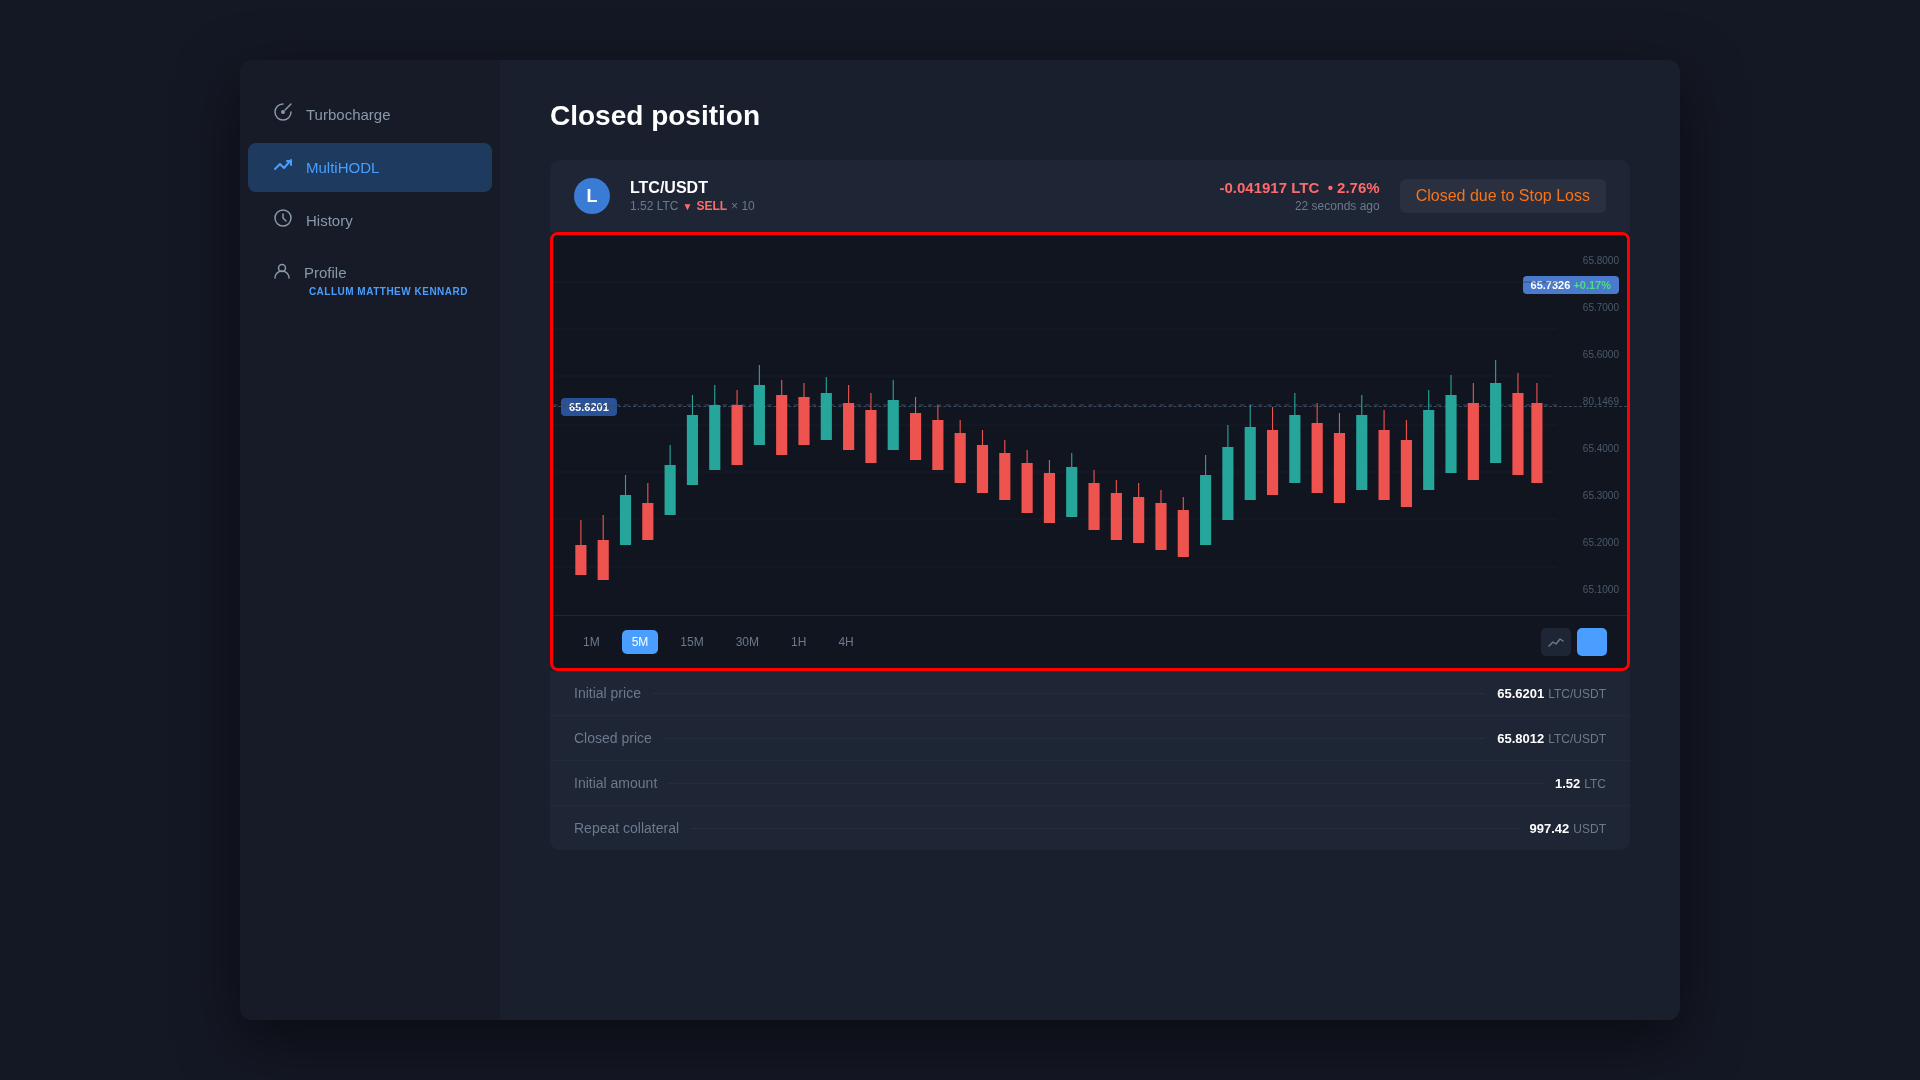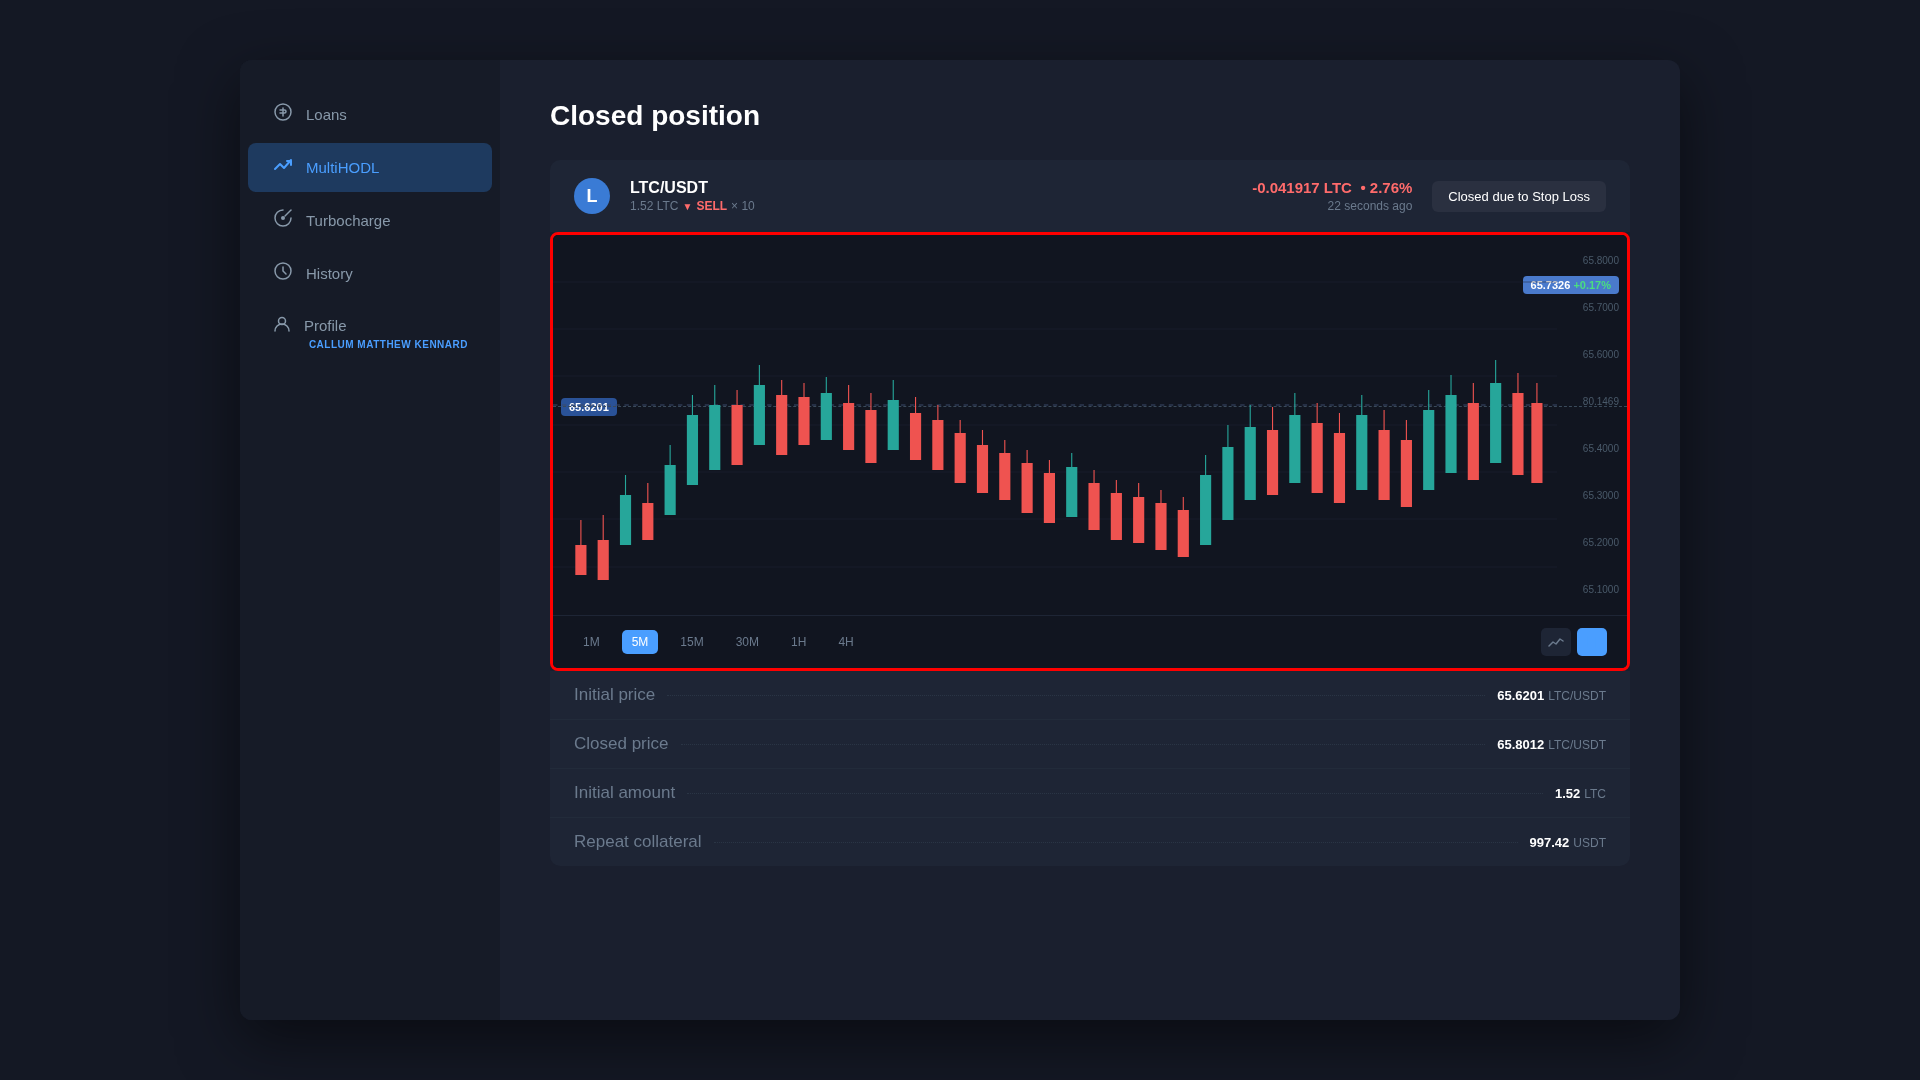--- a/index.html
+++ b/index.html
@@ -175,24 +175,24 @@
     }
 
     .time-ago {
       font-size: 12px;
       color: #6b7a8d;
       margin-top: 2px;
     }
 
     .status-badge {
       background: #2a3040;
-      color: #ffffff;
+      color: #f97316;
       border-radius: 6px;
       padding: 8px 16px;
-      font-size: 13px;
+      font-size: 16px;
       font-weight: 500;
       white-space: nowrap;
     }
 
     
     .chart-container {
       border: 3px solid #ff0000;
       border-radius: 8px;
       overflow: hidden;
       background: #111520;
@@ -344,21 +344,21 @@
       justify-content: space-between;
       padding: 14px 24px;
       border-bottom: 1px solid #222b3a;
     }
 
     .stat-row:last-child {
       border-bottom: none;
     }
 
     .stat-label {
-      font-size: 17px;
+      font-size: 14px;
       color: #6b7a8d;
     }
 
     .stat-value {
       font-size: 13px;
       color: #ffffff;
       font-weight: 600;
     }
 
     .stat-unit {
@@ -382,49 +382,40 @@
     .wick-bullish { stroke: #26a69a; stroke-width: 1; }
     .wick-bearish { stroke: #ef5350; stroke-width: 1; }
   </style>
 </head>
 <body>
 
 <div class="outer-frame">
   <div class="app-window">
 
     <div class="sidebar">
-      <div class="sidebar-item">
-        <span class="icon">
-          <svg width="20" height="20" viewBox="0 0 20 20" fill="none">
-            <circle cx="10" cy="10" r="8" stroke="#8899aa" stroke-width="1.5"></circle>
-            <path d="M10 6v8M7 8h4.5a1.5 1.5 0 0 1 0 3H7" stroke="#8899aa" stroke-width="1.5" stroke-linecap="round"></path>
-          </svg>
-        </span>
-        <span>Loans</span>
-      </div>
-
-      <div class="sidebar-item active">
-        <span class="icon">
-          <svg width="20" height="20" viewBox="0 0 20 20" fill="none">
-            <path d="M2 14l5-5 4 4 7-8" stroke="#4a9eff" stroke-width="2" stroke-linecap="round" stroke-linejoin="round"></path>
-            <path d="M14 6h4v4" stroke="#4a9eff" stroke-width="2" stroke-linecap="round" stroke-linejoin="round"></path>
-          </svg>
-        </span>
-        <span>MultiHODL</span>
-      </div>
 
       <div class="sidebar-item">
         <span class="icon">
           <svg width="20" height="20" viewBox="0 0 20 20" fill="none">
             <path d="M10 2a8 8 0 1 0 8 8" stroke="#8899aa" stroke-width="1.5" stroke-linecap="round"></path>
             <path d="M18 2l-6 6" stroke="#8899aa" stroke-width="1.5" stroke-linecap="round"></path>
             <circle cx="10" cy="10" r="2" fill="#8899aa"></circle>
           </svg>
         </span>
         <span>Turbocharge</span>
+      </div>
+
+      <div class="sidebar-item active">
+        <span class="icon">
+          <svg width="20" height="20" viewBox="0 0 20 20" fill="none">
+            <path d="M2 14l5-5 4 4 7-8" stroke="#4a9eff" stroke-width="2" stroke-linecap="round" stroke-linejoin="round"></path>
+            <path d="M14 6h4v4" stroke="#4a9eff" stroke-width="2" stroke-linecap="round" stroke-linejoin="round"></path>
+          </svg>
+        </span>
+        <span>MultiHODL</span>
       </div>
 
       <div class="sidebar-item">
         <span class="icon">
           <svg width="20" height="20" viewBox="0 0 20 20" fill="none">
             <circle cx="10" cy="10" r="8" stroke="#8899aa" stroke-width="1.5"></circle>
             <path d="M10 6v4l3 3" stroke="#8899aa" stroke-width="1.5" stroke-linecap="round"></path>
           </svg>
         </span>
         <span>History</span>

